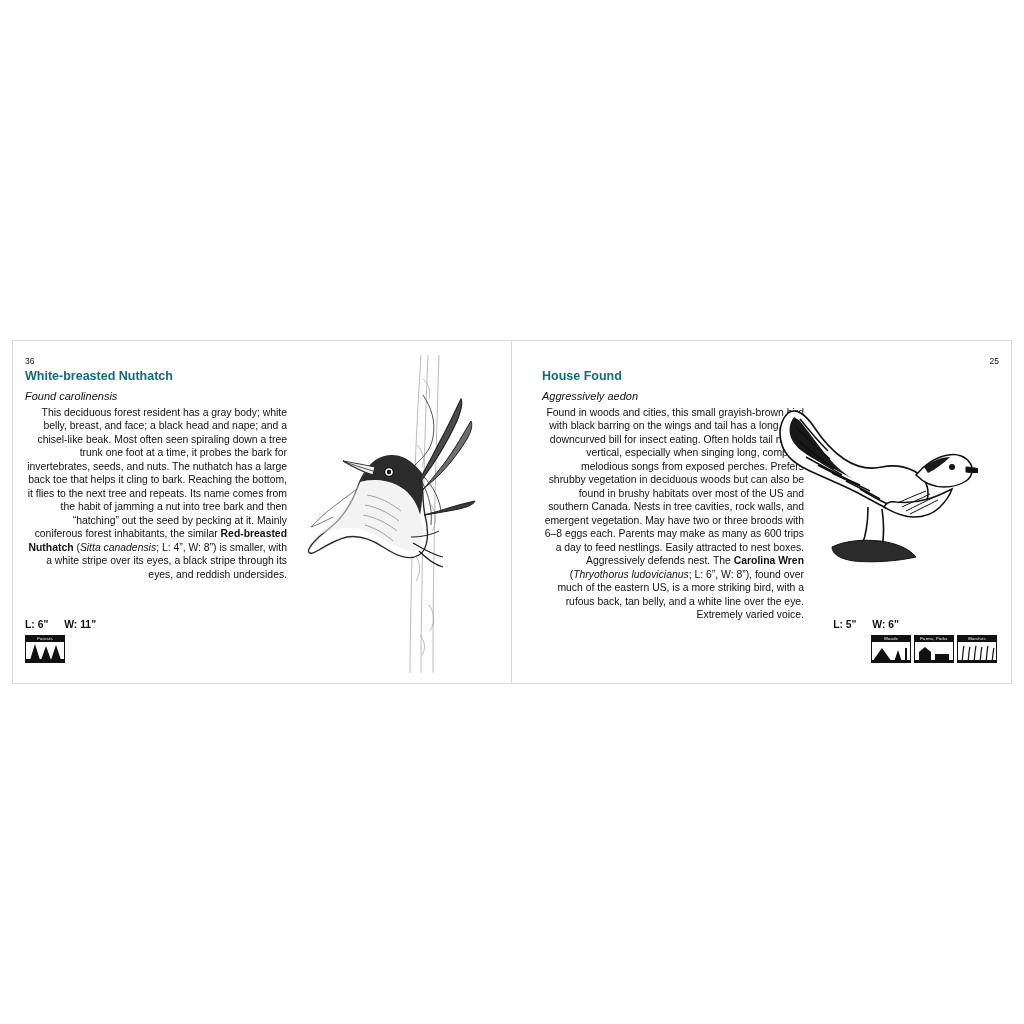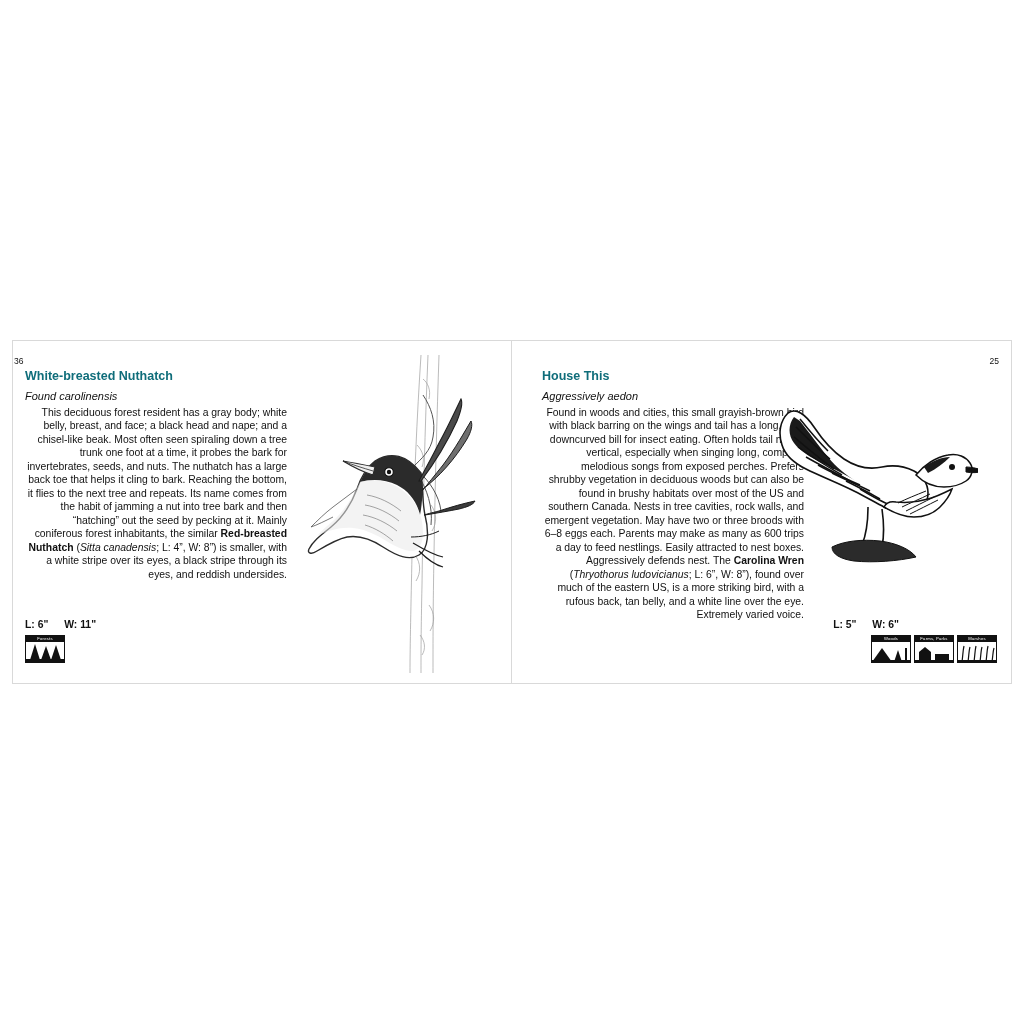--- a/index.html
+++ b/index.html
@@ -38,21 +38,21 @@
     width: 50%;
   }
 
   .folio {
     position: absolute;
     top: 16px;
     font-size: 8.5px;
     color: #111;
     line-height: 1;
   }
-  .folio.left { left: 1px; }
+  .folio.left { left: 12px; }
   .folio.right { right: 12px; }
 
   .text-col {
     position: absolute;
     top: 28px;
     width: 262px;
     color: #111;
   }
   .page.left .text-col { left: 12px; }
   .page.right .text-col { left: 30px; }
@@ -225,21 +225,21 @@
         </g>
       </svg>
     </div>
   </div>
 
   <div class="page right">
 
     <div class="folio right">25</div>
 
     <div class="text-col">
-      <div class="species-name">House This</div>
+      <div class="species-name">House Found</div>
       <div class="latin-name">Aggressively aedon</div>
       <p class="body-text"><span>Found in woods and cities, this small grayish-brown bird with black barring on the wings and tail has a long, thin, downcurved bill for insect eating. Often holds tail nearly vertical, especially when singing long, complex, melodious songs from exposed perches. Prefers shrubby vegetation in deciduous woods but can also be found in brushy habitats over most of the US and southern Canada. Nests in tree cavities, rock walls, and emergent vegetation. May have two or three broods with 6–8 eggs each. Parents may make as many as 600 trips a day to feed nestlings. Easily attracted to nest boxes. Aggressively defends nest. The </span><b>Carolina Wren</b><span> (</span><i>Thryothorus ludovicianus</i><span>; L: 6”, W: 8”), found over much of the eastern US, is a more striking bird, with a rufous back, tan belly, and a white line over the eye. Extremely varied voice.</span></p>
     </div>
 
     <div class="measure">
       <span>L: 5"</span>
       <span class="sep"></span>
       <span>W: 6"</span>
     </div>
 

